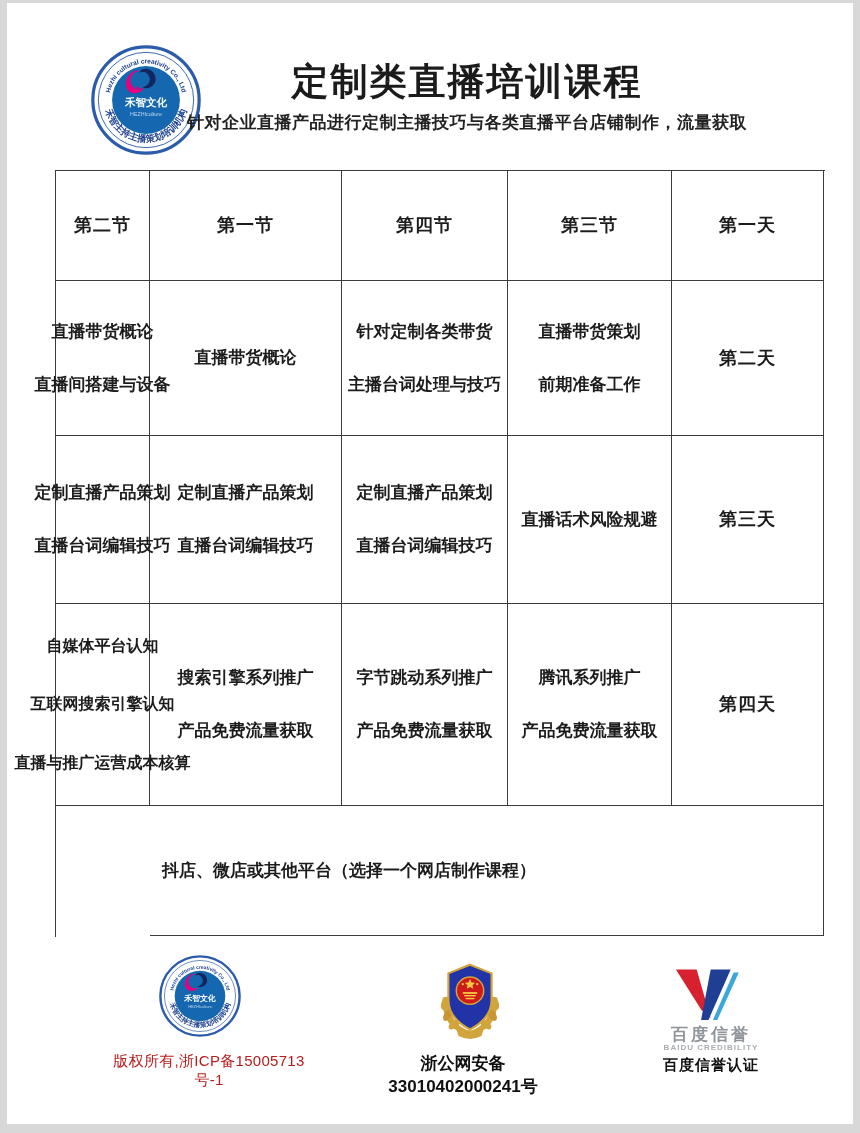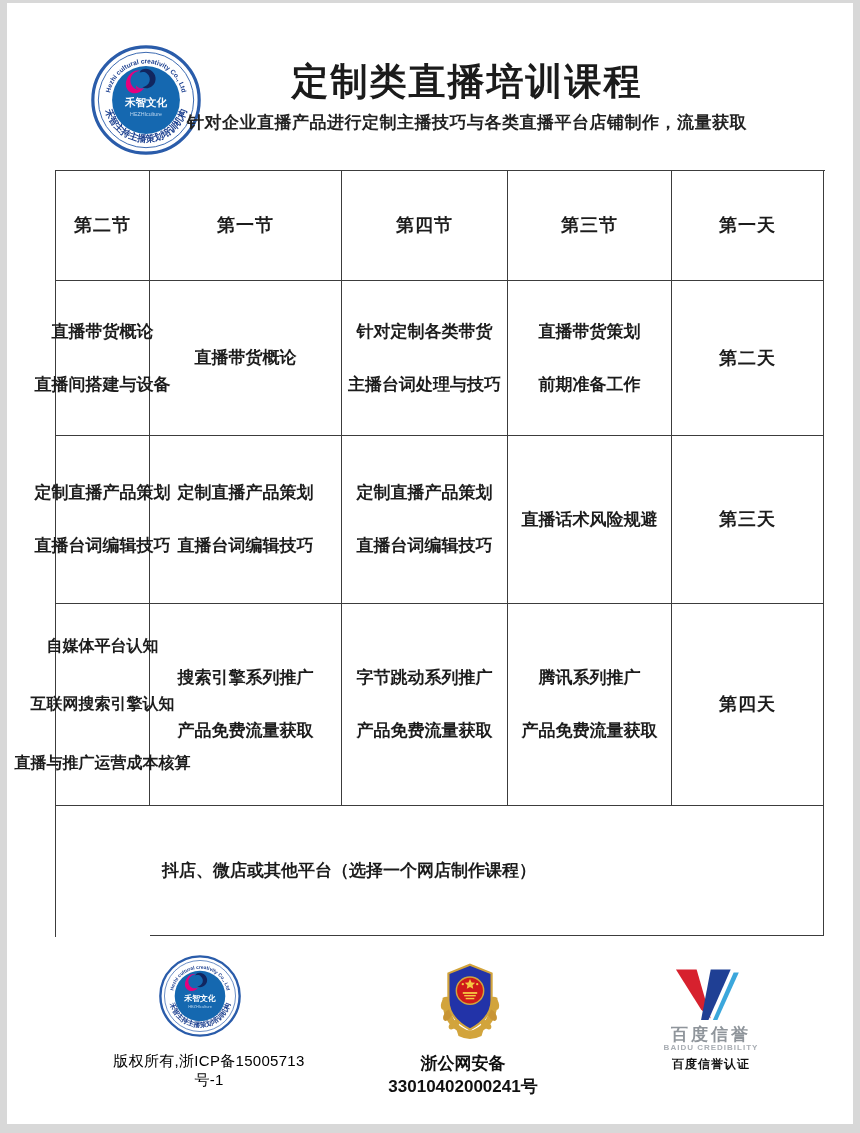--- a/index.html
+++ b/index.html
@@ -39,37 +39,37 @@
   .tcell .line { white-space:nowrap; }
   .tcell.hdr { font-size:18px; letter-spacing:1px; }
   .tcell.day { font-size:18px; letter-spacing:1px; }
   .tcell.tight { gap:40px; font-size:16px; }
   .tcell.merged { grid-column:2 / 6; align-items:flex-start; justify-content:center; padding-left:12px; text-align:left; }
   
   .police-badge { position:absolute; left:427px; top:956px; width:72px; height:82px; }
   .baidu-logo   { position:absolute; left:663px; top:962px; width:74px; height:58px; }
   .icp-text {
     position:absolute; left:92px; top:1049px; width:220px; text-align:center;
-    font-size:15px; color:#000000; font-weight:500; letter-spacing:0.3px;
+    font-size:15px; color:#b91c1c; font-weight:500; letter-spacing:0.3px;
   }
   .police-text {
     position:absolute; left:356px; top:1049px; width:200px; text-align:center;
     font-size:17px; color:#101010; font-weight:bold;
   }
   .baidu-title {
     position:absolute; left:640px; top:1020px; width:128px; text-align:center;
     font-size:17px; color:#8f959b; font-weight:bold; letter-spacing:3px;
   }
   .baidu-sub {
     position:absolute; left:640px; top:1040px; width:128px; text-align:center;
     font-size:8px; color:#a9aeb4; letter-spacing:1px; font-weight:bold;
   }
   .baidu-cert {
     position:absolute; left:640px; top:1053px; width:128px; text-align:center;
-    font-size:12px; color:#101010; font-weight:bold; letter-spacing:1px;
+    font-size:15px; color:#101010; font-weight:bold; letter-spacing:1px;
   }
 </style>
 </head>
 <body>
 
 <div class="page">
 
   <svg class="header-logo" viewBox="0 0 120 120">
     <circle cx="60" cy="60" r="58" fill="#ffffff" stroke="#2a5caa" stroke-width="3.5"></circle>
     <circle cx="60" cy="60" r="52" fill="#ffffff" stroke="#2a5caa" stroke-width="1"></circle>

